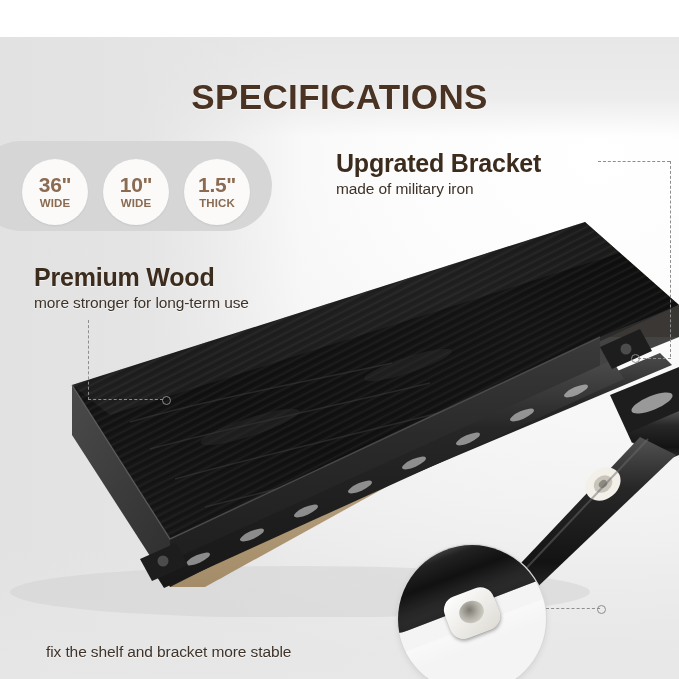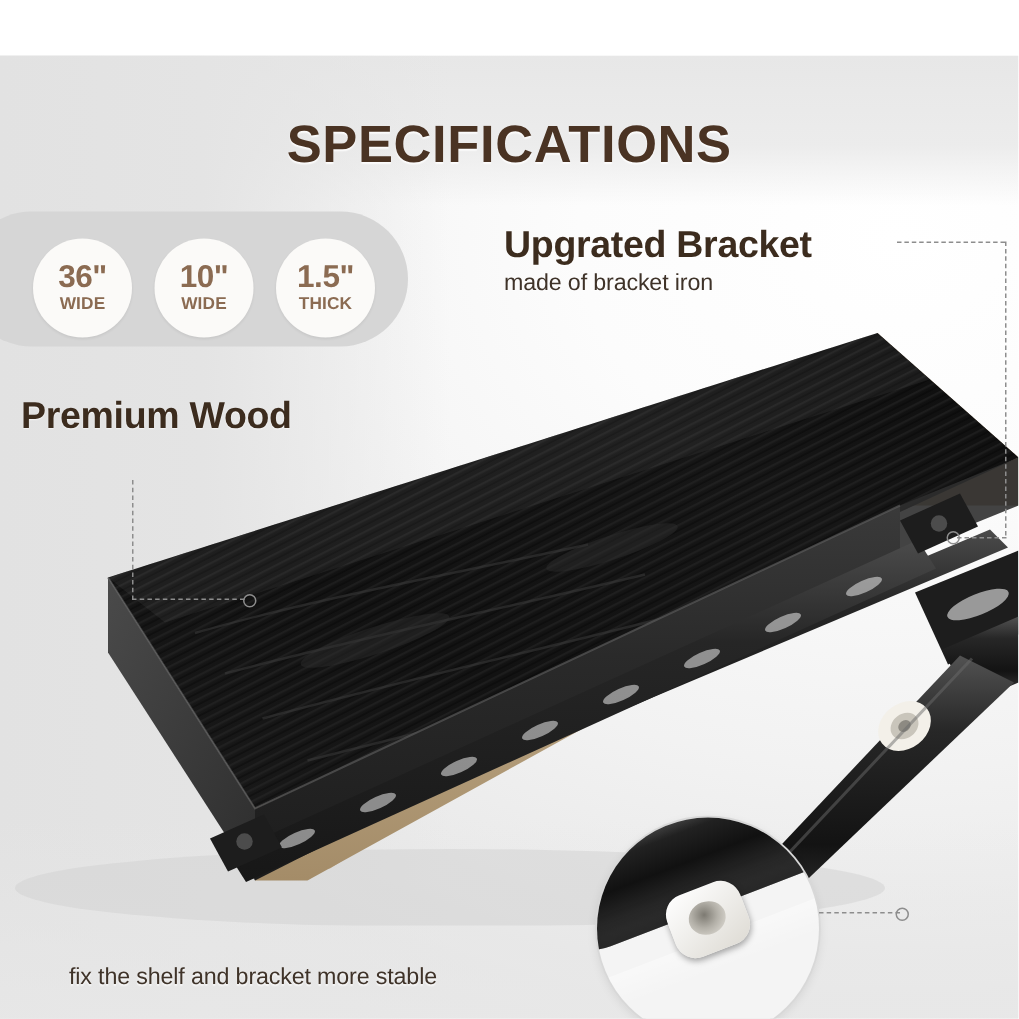--- a/index.html
+++ b/index.html
@@ -56,21 +56,21 @@
   
   .callout .head{
     font-size:25px;font-weight:700;color:#3c2c1e;letter-spacing:-.2px;white-space:nowrap;
     text-shadow:0 1px 1px rgba(255,255,255,.7);
   }
   .callout .sub{
     font-size:15.5px;color:#3f3329;letter-spacing:-.1px;white-space:nowrap;margin-top:2px;
     text-shadow:0 1px 1px rgba(255,255,255,.7);
   }
   #co-bracket{position:absolute;left:336px;top:112px;}
-  #co-wood{position:absolute;left:14px;top:226px;}
+  #co-wood{position:absolute;left:34px;top:226px;}
   #co-stopper{position:absolute;left:46px;top:604px;}
   #co-stopper .head{font-size:26px;}
 
   
   .dash-h{position:absolute;border-top:1.4px dashed #8d8d8d;height:0;}
   .dash-v{position:absolute;border-left:1.4px dashed #8d8d8d;width:0;}
   .dot{
     position:absolute;width:7px;height:7px;border-radius:50%;
     border:1.4px solid #8d8d8d;background:transparent;
   }
@@ -253,29 +253,30 @@
     <span class="num">10"</span>
     <span class="lbl">WIDE</span>
   </div>
   <div class="badge" id="b3">
     <span class="num">1.5"</span>
     <span class="lbl">THICK</span>
   </div>
 
   <div class="callout" id="co-bracket">
     <div class="head">Upgrated Bracket</div>
-    <div class="sub">made of bracket iron</div>
+    <div class="sub">made of military iron</div>
   </div>
   <div class="dash-h" style="left:598px;top:124px;width:72px;"></div>
   <div class="dash-v" style="left:670px;top:124px;height:196px;"></div>
   <div class="dot" style="left:631px;top:317px;"></div>
   <div class="dash-h" style="left:638px;top:321px;width:33px;"></div>
 
   <div class="callout" id="co-wood">
     <div class="head">Premium Wood</div>
+    <div class="sub">more stronger for long-term use</div>
   </div>
   <div class="dash-v" style="left:88px;top:283px;height:80px;"></div>
   <div class="dash-h" style="left:88px;top:362px;width:75px;"></div>
   <div class="dot" style="left:162px;top:359px;"></div>
 
   <div class="mag">
     <div class="tube"></div>
     <div class="glare"></div>
     <div class="stop-outer"></div>
     <div class="stop-inner"></div>

